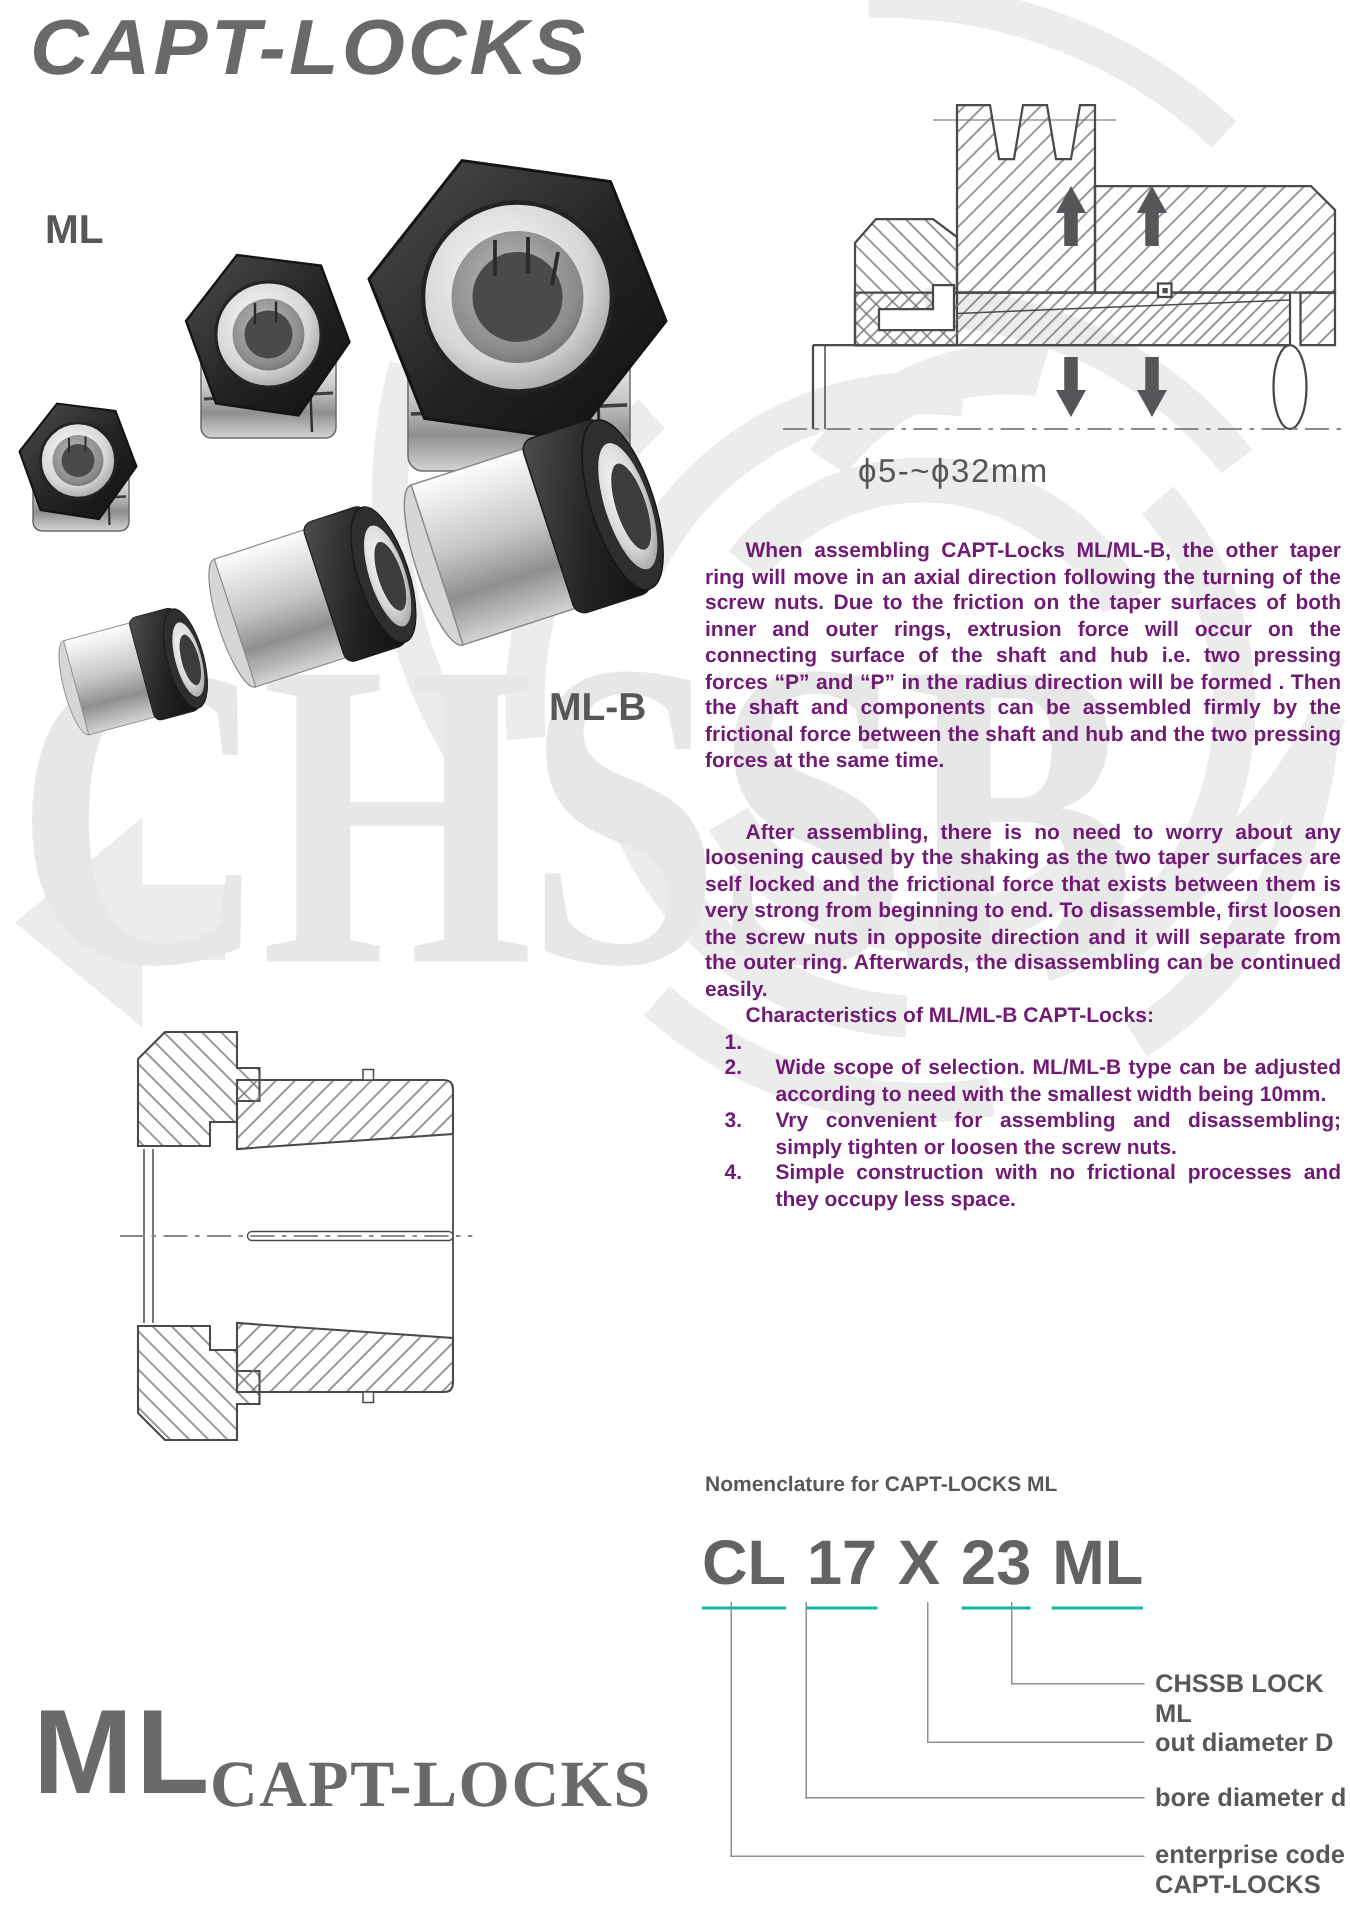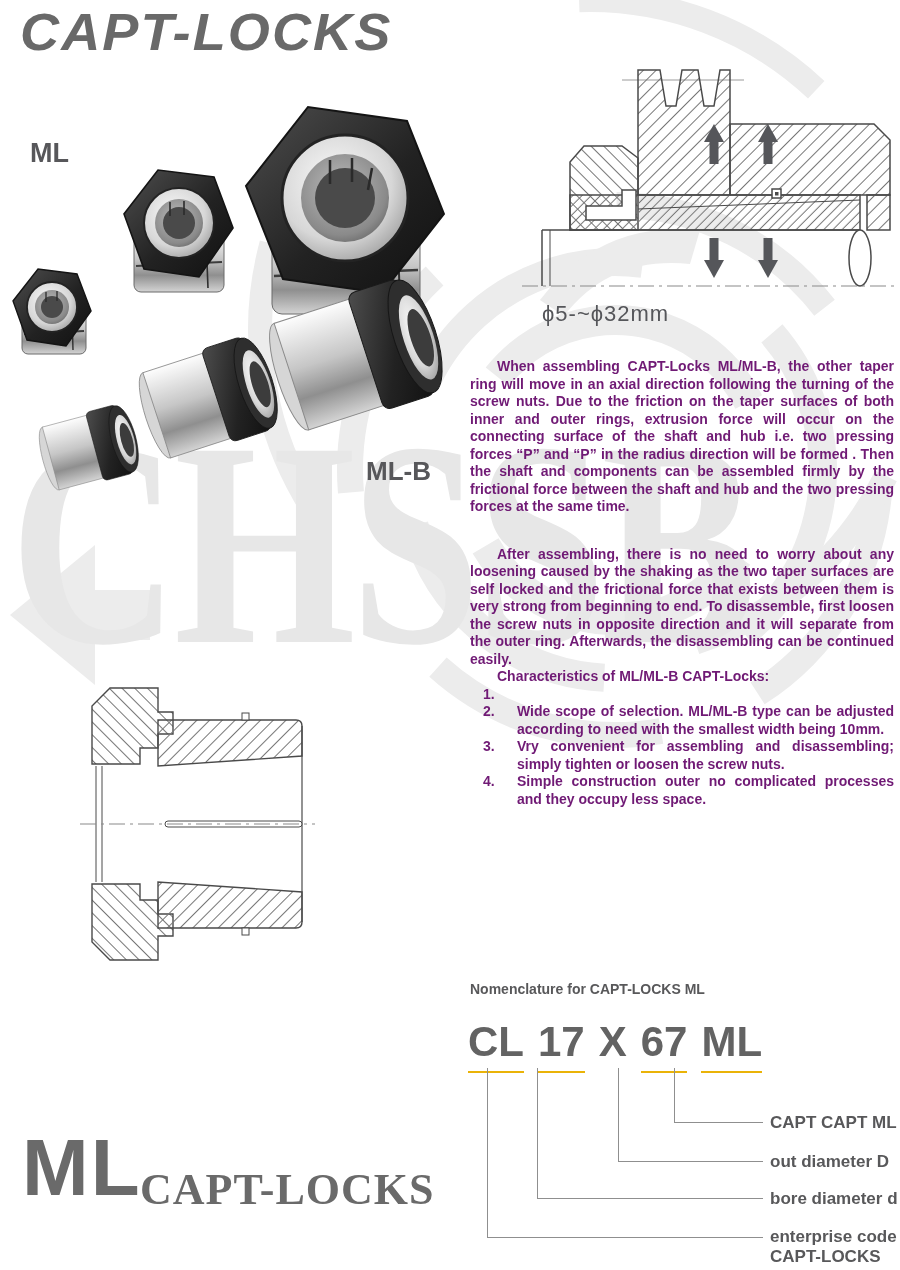--- a/index.html
+++ b/index.html
@@ -19,38 +19,38 @@
               color:#696969;letter-spacing:2px;transform:scaleX(1.04);transform-origin:left;}
 
   
   .prod-label{font-weight:bold;color:#57575a;}
   #label-ml{left:30px;top:138px;font-size:27px;}
   #label-mlb{left:366px;top:456px;font-size:26px;}
 
   
   #shaft-note{left:470px;top:300px;width:424px;color:#55565a;font-size:22px;line-height:1.25;}
   #shaft-note .l1{margin-left:150px;}
-  #shaft-note .l2{margin-left:72px;letter-spacing:1px;}
+  #shaft-note .l2{margin-left:102px;letter-spacing:1px;}
 
   
   #text-col{left:470px;top:358px;width:424px;color:#701a75;font-size:14px;line-height:17.5px;
             font-weight:bold;}
   #text-col p{margin:0;text-align:justify;text-indent:27px;}
   #text-col p.p2{margin-top:30px;}
   #char-title{margin-left:27px;}
   .li{display:flex;margin:0;}
   .li .num{width:47px;padding-left:13px;box-sizing:border-box;flex:0 0 auto;}
   .li .li-text{flex:1;text-align:justify;}
 
   
   #nom-heading{left:470px;top:981px;font-size:14px;font-weight:bold;color:#58585a;}
   #nom-code{left:468px;top:1018px;display:flex;align-items:flex-start;gap:14px;
             font-size:42px;font-weight:bold;color:#636363;letter-spacing:0px;}
   #nom-code .seg{padding-bottom:5px;}
-  #nom-code .u{border-bottom:2px solid #eab308;}
+  #nom-code .u{border-bottom:2px solid #14b8a6;}
   .cline{background:#8f8f8f;}
   .callout-label{font-size:17px;font-weight:bold;color:#58585a;line-height:1.15;}
 
   
   #footer-ml{left:22px;top:1128px;font-size:80px;font-weight:bold;color:#6a6a6a;line-height:1;
              letter-spacing:2px;}
   #footer-series{left:140px;top:1164px;font-family:"Liberation Serif",serif;font-weight:bold;
                  font-size:44px;color:#6a6a6a;letter-spacing:1px;}
 </style>
 </head>
@@ -258,44 +258,44 @@
     <div class="li">
       <span class="num">2.</span>
       <span class="li-text">Wide scope of selection. ML/ML-B type can be adjusted according to need with the smallest width being 10mm.</span>
     </div>
     <div class="li">
       <span class="num">3.</span>
       <span class="li-text">Vry convenient for assembling and disassembling; simply tighten or loosen the screw nuts.</span>
     </div>
     <div class="li">
       <span class="num">4.</span>
-      <span class="li-text">Simple construction outer no complicated processes and they occupy less space.</span>
+      <span class="li-text">Simple construction with no frictional processes and they occupy less space.</span>
     </div>
   </div>
 
   <div id="nom-heading" class="z1">Nomenclature for CAPT-LOCKS ML</div>
 
   <div id="nom-code" class="z1">
     <span class="seg u">CL</span>
     <span class="seg u">17</span>
     <span class="seg">X</span>
-    <span class="seg u">67</span>
+    <span class="seg u">23</span>
     <span class="seg u">ML</span>
   </div>
 
   <div class="cline z1" style="left:487px;top:1068px;width:1px;height:170px;"></div>
   <div class="cline z1" style="left:487px;top:1237px;width:276px;height:1px;"></div>
   <div class="cline z1" style="left:537px;top:1068px;width:1px;height:131px;"></div>
   <div class="cline z1" style="left:537px;top:1198px;width:226px;height:1px;"></div>
   <div class="cline z1" style="left:618px;top:1068px;width:1px;height:94px;"></div>
   <div class="cline z1" style="left:618px;top:1161px;width:145px;height:1px;"></div>
   <div class="cline z1" style="left:674px;top:1068px;width:1px;height:55px;"></div>
   <div class="cline z1" style="left:674px;top:1122px;width:89px;height:1px;"></div>
 
-  <div class="callout-label z1" style="left:770px;top:1113px;">CAPT CAPT ML</div>
+  <div class="callout-label z1" style="left:770px;top:1113px;">CHSSB LOCK ML</div>
   <div class="callout-label z1" style="left:770px;top:1152px;text-align:center;">out diameter D</div>
   <div class="callout-label z1" style="left:770px;top:1189px;">bore diameter d</div>
   <div class="callout-label z1" style="left:770px;top:1227px;">
     <div>enterprise code</div>
     <div>CAPT-LOCKS</div>
   </div>
 
   <div id="footer-ml" class="z1">ML</div>
   <div id="footer-series" class="z1">CAPT-LOCKS</div>
 

